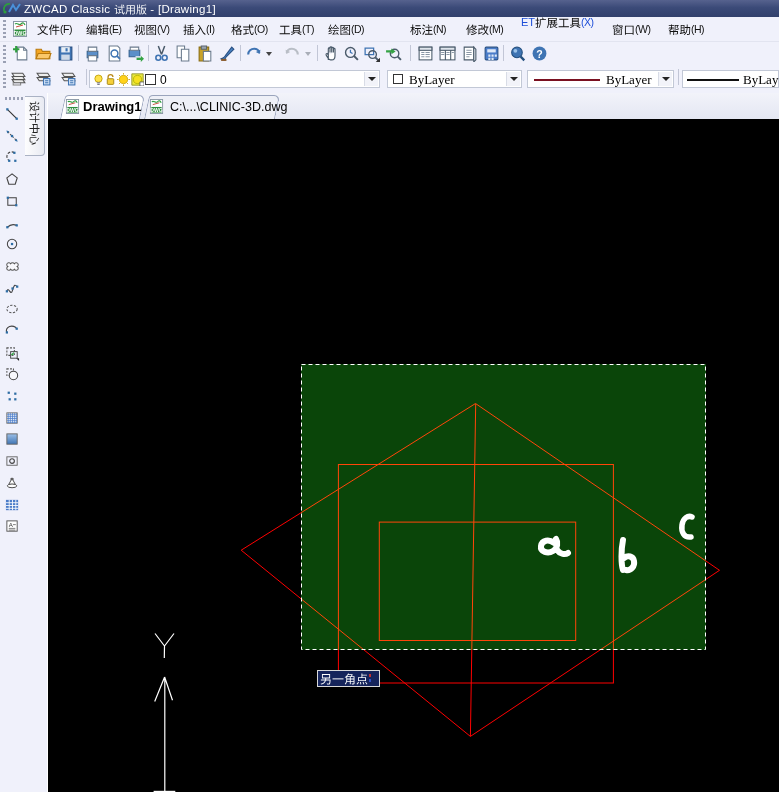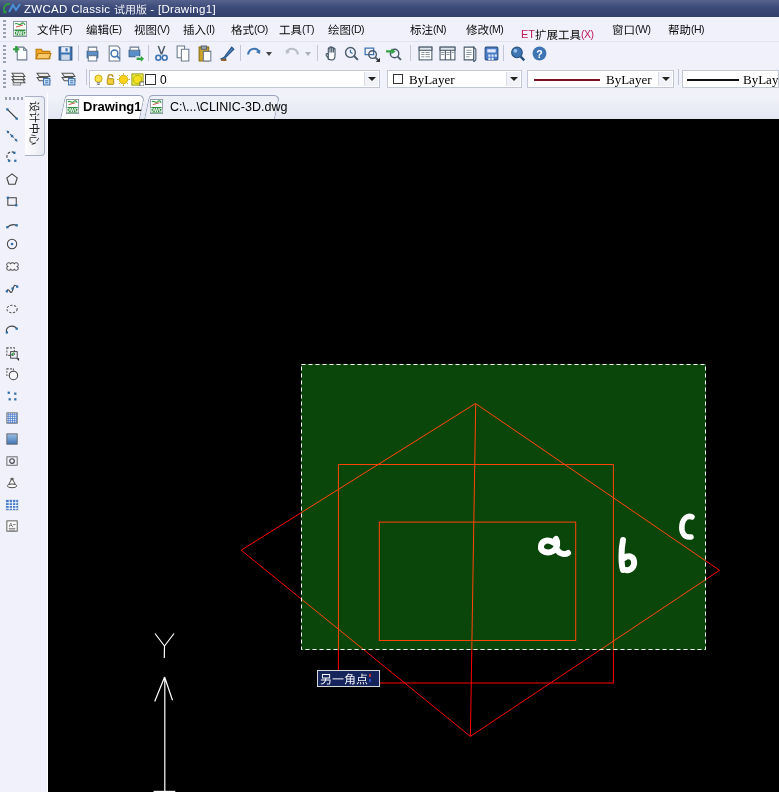--- a/index.html
+++ b/index.html
@@ -122,21 +122,21 @@
         <use href="#u6807" x="0"></use>
         <use href="#u6ce8" x="1000"></use>
       </g>
     </svg><span style="display:inline-block;vertical-align:top;font-size:10.5px;line-height:12px;letter-spacing:-0.5px">(N)</span></div>
 <div class="abs" style="left:466px;top:23px;white-space:nowrap;color:#111"><svg style="position:relative;top:1px" width="23.0" height="11.5" viewBox="0 0 2000 1000">
       <g fill="#111" transform="matrix(1,0,0,-1,0,880)">
         <use href="#u4fee" x="0"></use>
         <use href="#u6539" x="1000"></use>
       </g>
     </svg><span style="display:inline-block;vertical-align:top;font-size:10.5px;line-height:12px;letter-spacing:-0.5px">(M)</span></div>
-<div class="abs" style="left:521px;top:28px;white-space:nowrap;color:#be185d"><span style="display:inline-block;vertical-align:top;font-size:11px;line-height:12px">ET</span><svg style="position:relative;top:1px" width="46.0" height="11.5" viewBox="0 0 4000 1000">
+<div class="abs" style="left:521px;top:16px;white-space:nowrap;color:#1d4ed8"><span style="display:inline-block;vertical-align:top;font-size:11px;line-height:12px">ET</span><svg style="position:relative;top:1px" width="46.0" height="11.5" viewBox="0 0 4000 1000">
       <g fill="#111" transform="matrix(1,0,0,-1,0,880)">
         <use href="#u6269" x="0"></use>
         <use href="#u5c55" x="1000"></use>
         <use href="#u5de5" x="2000"></use>
         <use href="#u5177" x="3000"></use>
       </g>
     </svg><span style="display:inline-block;vertical-align:top;font-size:10.5px;line-height:12px;letter-spacing:-0.5px">(X)</span></div>
 <div class="abs" style="left:612px;top:23px;white-space:nowrap;color:#111"><svg style="position:relative;top:1px" width="23.0" height="11.5" viewBox="0 0 2000 1000">
       <g fill="#111" transform="matrix(1,0,0,-1,0,880)">
         <use href="#u7a97" x="0"></use>

